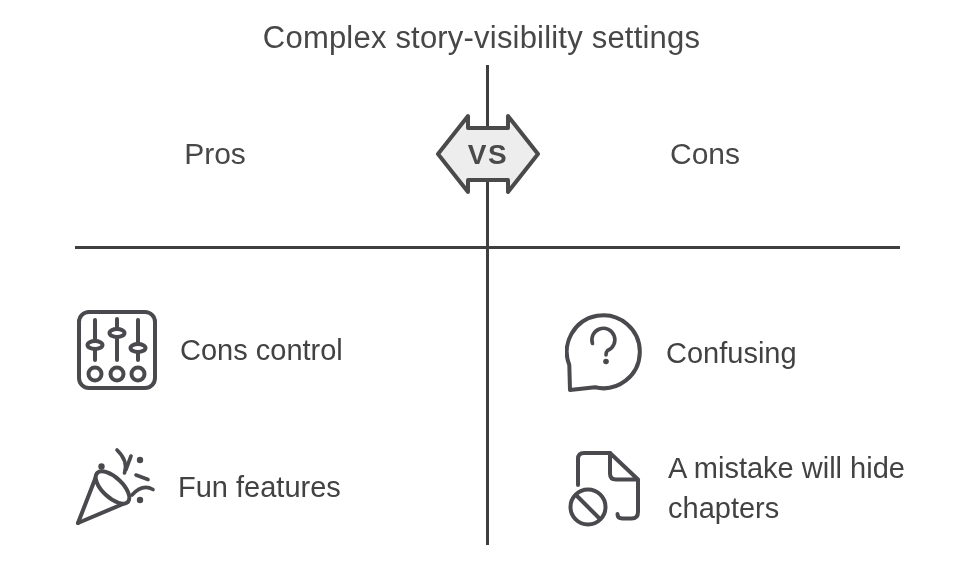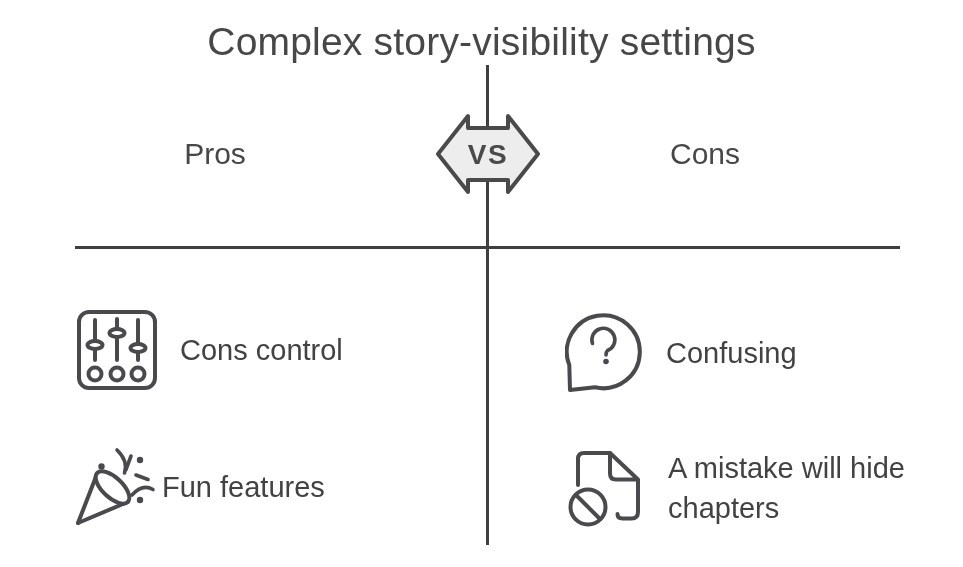--- a/index.html
+++ b/index.html
@@ -3,37 +3,37 @@
 <meta charset="utf-8">
 <style>
   html,body{margin:0;padding:0;background:#ffffff;}
   #stage{
     position:relative;width:963px;height:567px;background:#ffffff;
     font-family:"Liberation Sans", sans-serif;color:#424242;overflow:hidden;
   }
   .abs{position:absolute;}
   .title{
     left:0;top:20px;width:963px;text-align:center;
-    font-size:39px;letter-spacing:.2px;color:#474747;
+    font-size:31px;letter-spacing:.2px;color:#474747;
   }
   .col-header{top:137px;width:280px;text-align:center;font-size:30px;color:#474747;}
   .col-header.pros{left:75px;}
   .col-header.cons{left:565px;}
   .vline{left:486px;top:65px;width:3px;height:480px;background:#3f3f3f;z-index:1;}
   .hline{left:75px;top:246px;width:825px;height:3px;background:#3f3f3f;z-index:1;}
   .badge{left:431px;top:108px;z-index:2;}
   .badge text{
     font-family:"Liberation Sans", sans-serif;font-size:28px;font-weight:700;
     letter-spacing:1.5px;fill:#4a4a4a;
   }
   .row{display:flex;align-items:center;}
   .row .icon-box{flex:0 0 auto;}
   .item-label{font-size:29px;line-height:40px;color:#424242;}
   .row-pros-1{left:77px;top:305px;height:90px;gap:23px;}
-  .row-pros-2{left:62px;top:437px;height:100px;}
+  .row-pros-2{left:62px;top:437px;height:100px;gap:16px;}
   .row-cons-1{left:565px;top:307px;height:92px;gap:16px;}
   .row-cons-2{left:560px;top:440px;height:95px;gap:20px;}
   .wrap-label{width:240px;}
   svg .ink{stroke:#4a4a4e;stroke-width:4;fill:none;stroke-linecap:round;stroke-linejoin:round;}
   svg .ink-thin{stroke:#4a4a4e;stroke-width:3.6;fill:none;stroke-linecap:round;stroke-linejoin:round;}
   svg .ink-fillwhite{stroke:#4a4a4e;stroke-width:4;fill:#ffffff;stroke-linecap:round;stroke-linejoin:round;}
   svg .dot{fill:#4a4a4e;stroke:none;}
 </style>
 </head>
 <body>

